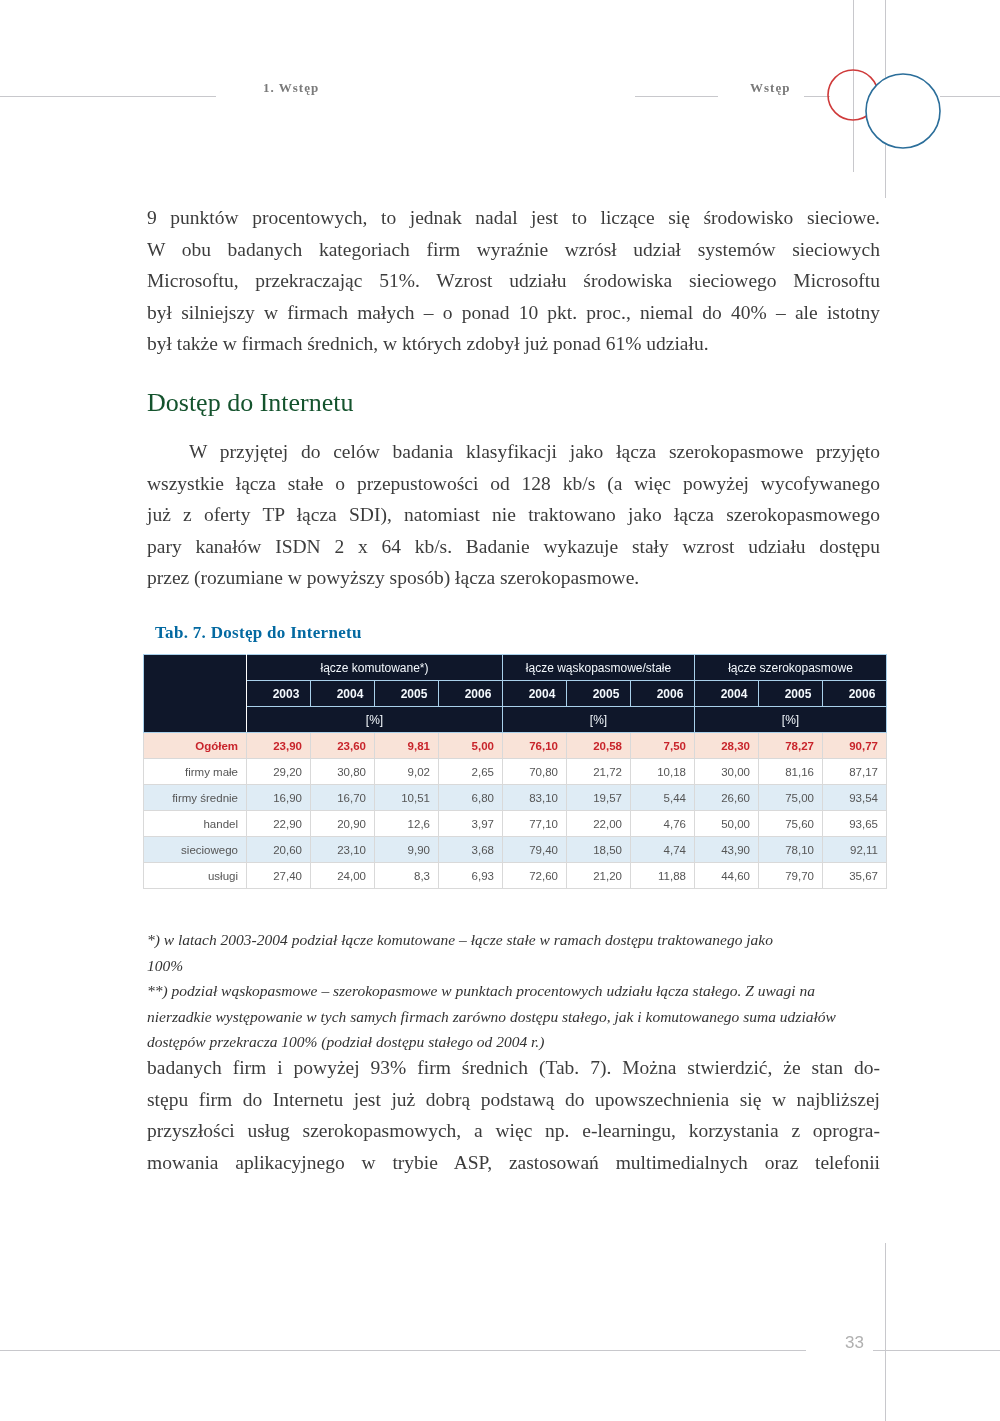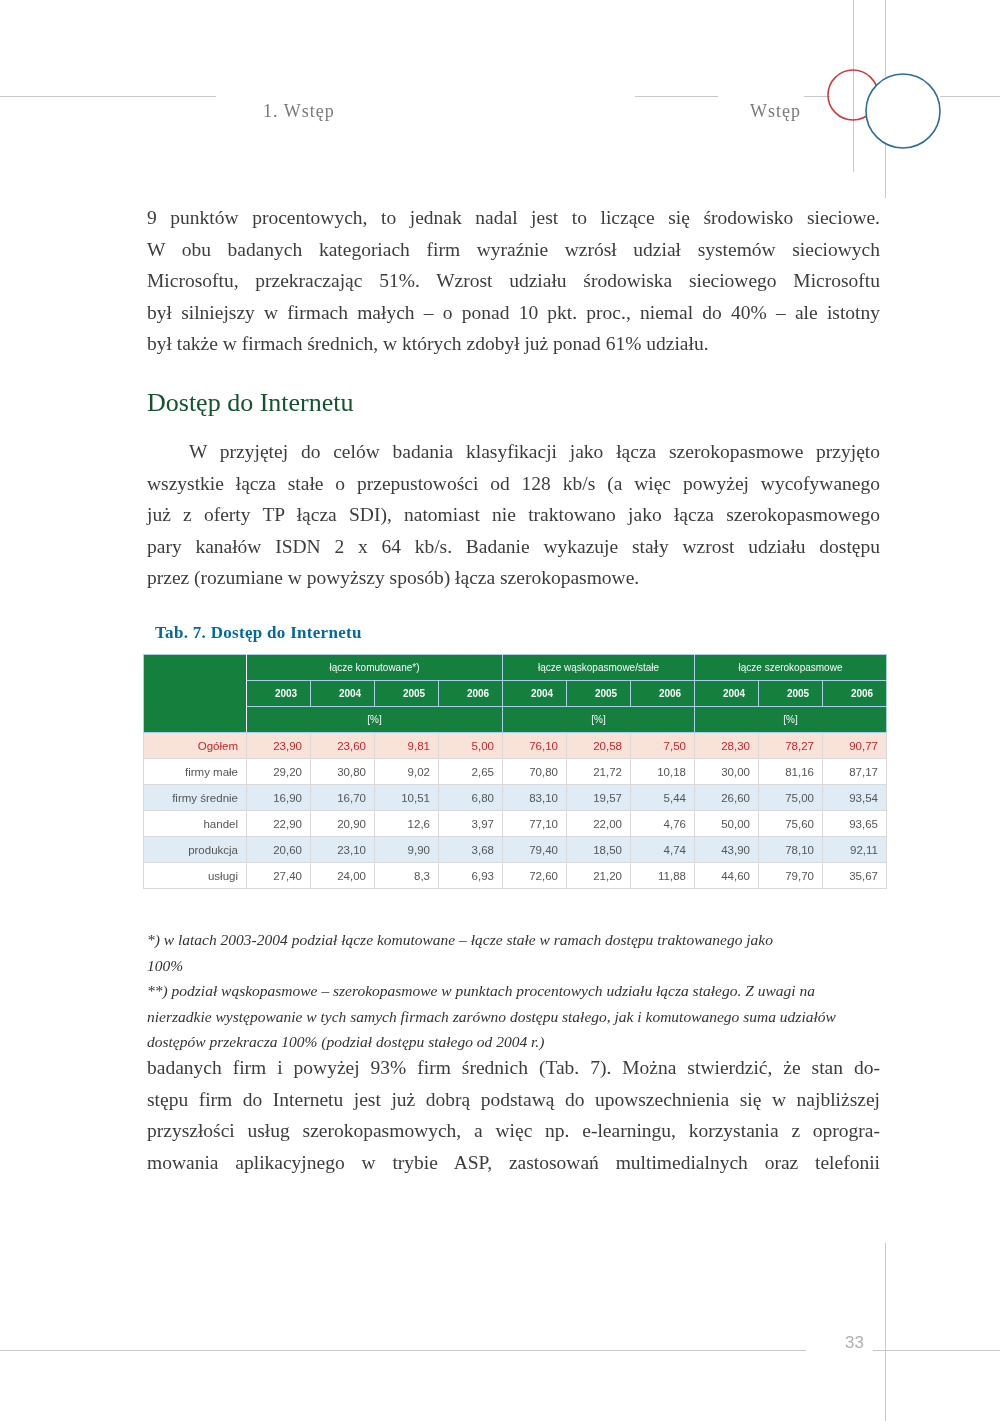--- a/index.html
+++ b/index.html
@@ -1,40 +1,40 @@
 <!DOCTYPE html>
 <html><head>
 <meta charset="utf-8">
 <style>
   html, body { margin: 0; padding: 0; background: #ffffff; }
   body { width: 1000px; height: 1421px; position: relative; overflow: hidden;
          font-family: "Liberation Serif", "DejaVu Serif", serif; color: #3a3a3a; }
   .abs { position: absolute; }
   .hline { position: absolute; height: 1px; background: #c8c8cc; }
   .vline { position: absolute; width: 1px; background: #c8c8cc; }
-  .running-head { position: absolute; top: 101px; font-size: 18px; color: #7a7a7a; letter-spacing: 1px; }
+  .running-head { position: absolute; top: 80px; font-size: 13px; color: #7a7a7a; letter-spacing: 1px; font-weight: bold; }
   .para { position: absolute; left: 147px; width: 733px; font-size: 19.5px; line-height: 31.5px;
           text-align: justify; color: #3c3c3c; }
   .para .line { display: block; text-align: justify; text-align-last: justify; height: 31.5px; white-space: nowrap; }
   .para .line.last { text-align-last: left; }
   .para .line.indent { padding-left: 42px; }
   h2.section { position: absolute; left: 147px; top: 388px; margin: 0; font-weight: normal;
                font-size: 26px; color: #14532d; }
   .tab-caption { position: absolute; left: 155px; top: 623px; font-size: 17px; font-weight: bold; color: #0369a1; letter-spacing: 0.3px; }
   table.data { position: absolute; left: 143px; top: 654px; width: 744px; border-collapse: collapse;
                font-family: "Liberation Sans", "DejaVu Sans", sans-serif; font-size: 11.5px;
                border: 1px solid #8b8b8b; }
   table.data td, table.data th { padding: 0 8px; height: 25px; border: 1px solid #d9d9d9; }
-  table.data thead th { background: #15803d; color: #f4f9fd; font-weight: normal; text-align: center;
-                        border-color: #a9d0ea; font-size: 10px; }
+  table.data thead th { background: #0f172a; color: #f4f9fd; font-weight: normal; text-align: center;
+                        border-color: #a9d0ea; font-size: 12px; }
   table.data thead th.yr { font-weight: bold; padding-left: 23px; }
   table.data thead th.blank { border-right: 1px solid #ffffff; }
   table.data tbody td { text-align: right; color: #555; }
   table.data tbody td.lab { width: 86px; }
-  table.data tbody tr.total td { background: #f9e3d8; color: #c8242b; font-weight: normal; }
+  table.data tbody tr.total td { background: #f9e3d8; color: #c8242b; font-weight: bold; }
   table.data tbody tr.alt td { background: #dfecf5; }
   .notes { position: absolute; left: 147px; top: 927px; width: 735px; font-style: italic;
            font-size: 15.5px; line-height: 25.5px; color: #333; }
   .notes div { white-space: nowrap; }
   .page-num { position: absolute; left: 845px; top: 1333px; font-family: "Liberation Sans", sans-serif;
               font-size: 17px; color: #b0b0b0; }
 </style>
 </head>
 <body>
 
@@ -142,21 +142,21 @@
         <td>12,6</td>
         <td>3,97</td>
         <td>77,10</td>
         <td>22,00</td>
         <td>4,76</td>
         <td>50,00</td>
         <td>75,60</td>
         <td>93,65</td>
       </tr>
       <tr class="alt">
-        <td class="lab">produkcja</td>
+        <td class="lab">sieciowego</td>
         <td>20,60</td>
         <td>23,10</td>
         <td>9,90</td>
         <td>3,68</td>
         <td>79,40</td>
         <td>18,50</td>
         <td>4,74</td>
         <td>43,90</td>
         <td>78,10</td>
         <td>92,11</td>

